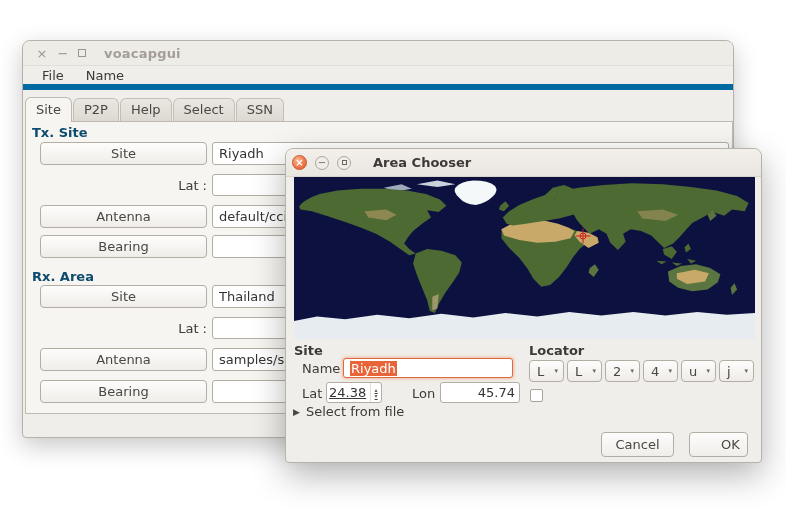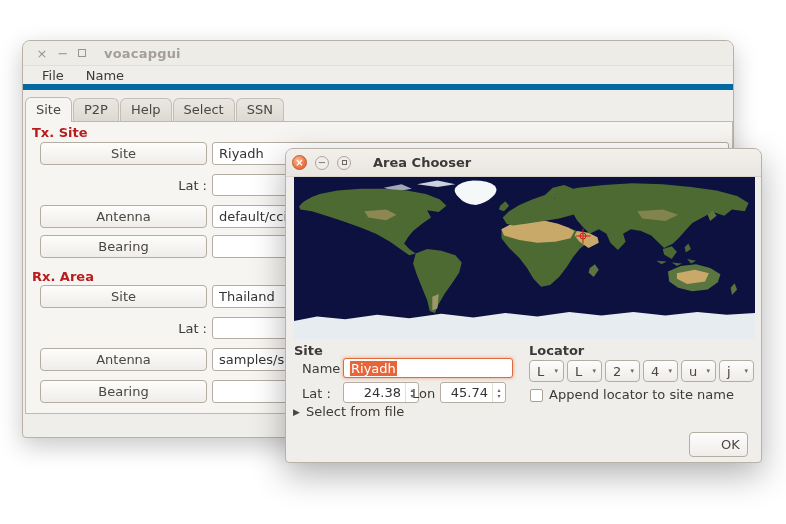--- a/index.html
+++ b/index.html
@@ -23,21 +23,21 @@
   .main-window .titlebar{height:25px;background:#eeece7;padding-left:13px;gap:9px;border-bottom:1px solid #e2ded7;}
   .main-window .wtitle{color:#a49e97;margin-left:9px;letter-spacing:.2px;}
   .win-glyph{color:#9b958d;font-size:13px;line-height:1;width:12px;text-align:center;cursor:default;}
   .win-glyph-max{width:8px;height:8px;border:1.5px solid #9b958d;display:inline-block;}
   .menubar{height:24px;display:flex;align-items:center;padding-left:10px;gap:4px;border-bottom:6px solid #0369a1;}
   .menu-item{padding:2px 9px;border-radius:3px;}
   .tabstrip{position:absolute;left:2px;top:56px;height:24px;display:flex;align-items:flex-end;}
   .tab{border:1px solid #c4beb5;border-bottom:none;border-radius:6px 6px 0 0;padding:3px 10px 4px;margin-right:1px;background:linear-gradient(#eae7e2,#ddd9d2);color:#4a4641;}
   .tab.active{background:var(--panel-bg);position:relative;z-index:3;padding-top:4px;padding-bottom:5px;margin-bottom:-1px;border-color:#bfb9b0;}
   .panel{position:absolute;left:2px;top:80px;width:708px;height:293px;background:var(--panel-bg);border:1px solid #bfb9b0;}
-  .section-label{position:absolute;font-weight:bold;color:#b91c1c;}
+  .section-label{position:absolute;font-weight:bold;color:#0c4a6e;}
   .btn{display:flex;align-items:center;justify-content:center;background:linear-gradient(#fdfdfc,#f0ede9);border:1px solid #b3ada4;border-radius:4px;color:#4a4641;cursor:default;}
   .field{background:#fff;border:1px solid #b3ada4;border-radius:3px;padding:2px 6px;color:#333;overflow:hidden;white-space:nowrap;}
   .form-btn{position:absolute;left:14px;width:167px;height:23px;}
   .form-field{position:absolute;left:186px;width:517px;height:23px;line-height:17px;}
   .lat-label{position:absolute;left:100px;width:81px;text-align:right;color:#3c3936;}
 
   
   .dialog{left:285px;top:148px;width:477px;height:315px;z-index:10;box-shadow:0 12px 34px rgba(0,0,0,.30);}
   .dialog .titlebar{height:28px;background:linear-gradient(#f3f0ec,#e9e6e0);padding-left:6px;gap:8px;border-bottom:1px solid #d8d3cb;}
   .dialog .wtitle{color:#3c3936;margin-left:14px;}
@@ -172,29 +172,29 @@
       </svg>
       <div class="map-marker" id="map-marker" style="left: 289.073px; top: 59.058px;">
           <span class="ring"></span>
         </div>
     </div>
 
     <div class="dlg-label bold" style="left:8px;top:194px;">Site</div>
     <div class="dlg-label" style="left:16px;top:212px;">Name :</div>
     <div class="field name-input"><span class="sel">Riyadh</span></div>
     <div class="dlg-label" style="left:16px;top:237px;">Lat :</div>
-    <div class="spinbox" style="left:57px;width:76px;">
+    <div class="spinbox" style="left:40px;width:56px;text-decoration:underline;">
       <span class="spin-value">24.38</span>
       <span class="spin-arrows">
           <span>▴</span>
           <span>▾</span>
         </span>
     </div>
     <div class="dlg-label" style="left:126px;top:237px;">Lon :</div>
-    <div class="spinbox" style="left:154px;width:66px;">
+    <div class="spinbox" style="left:154px;width:80px;flex-direction:column;">
       <span class="spin-value">45.74</span>
       <span class="spin-arrows">
           <span>▴</span>
           <span>▾</span>
         </span>
     </div>
     <div class="expander">
       <span class="arrow">▶</span>
       <span>Select from file</span>
     </div>
@@ -220,17 +220,17 @@
       <span class="combo">
           <span>u</span>
           <span class="arrow">▾</span>
         </span>
       <span class="combo">
           <span>j</span>
           <span class="arrow">▾</span>
         </span>
     </div>
     <div class="checkbox"></div>
-    <div class="check-label">Append locator to site name</div>
-
+
+    <div class="btn dlg-btn cancel-btn">Cancel</div>
     <div class="btn dlg-btn ok-btn">OK</div>
   </section>
 </div>
 
 </body></html>

